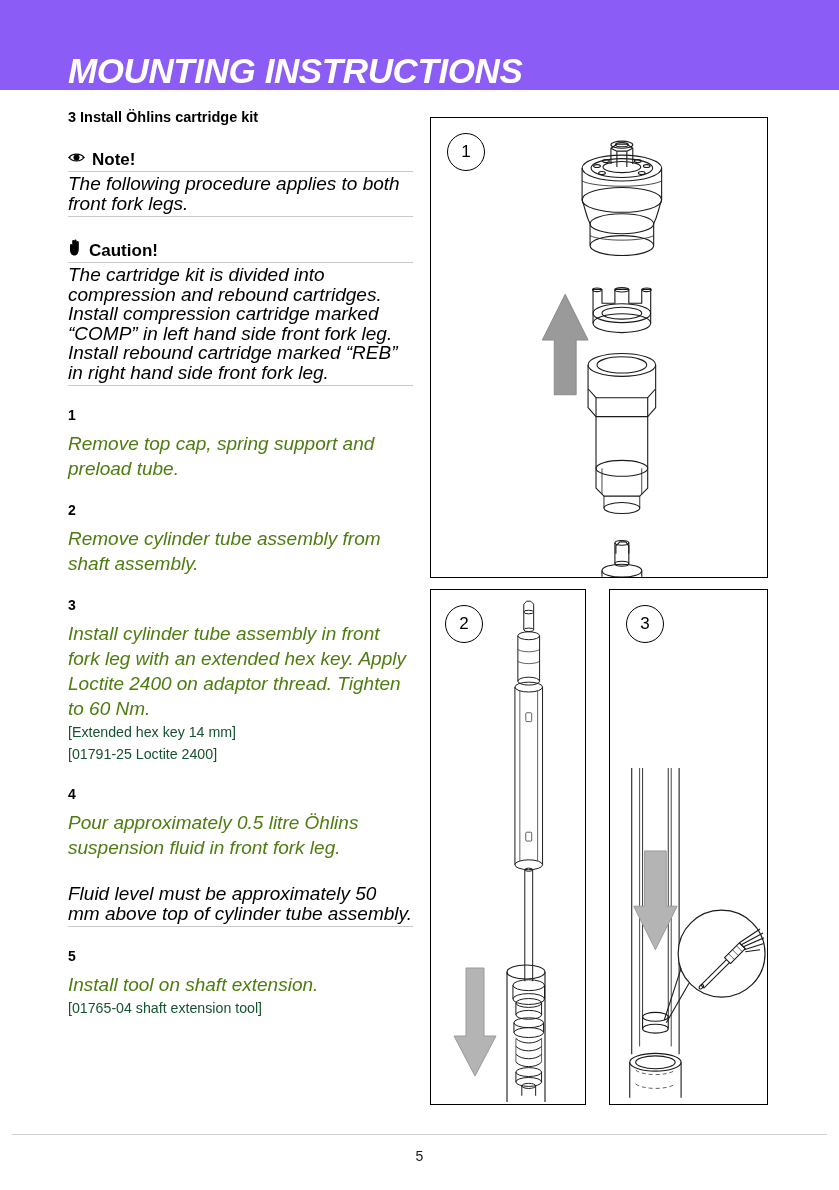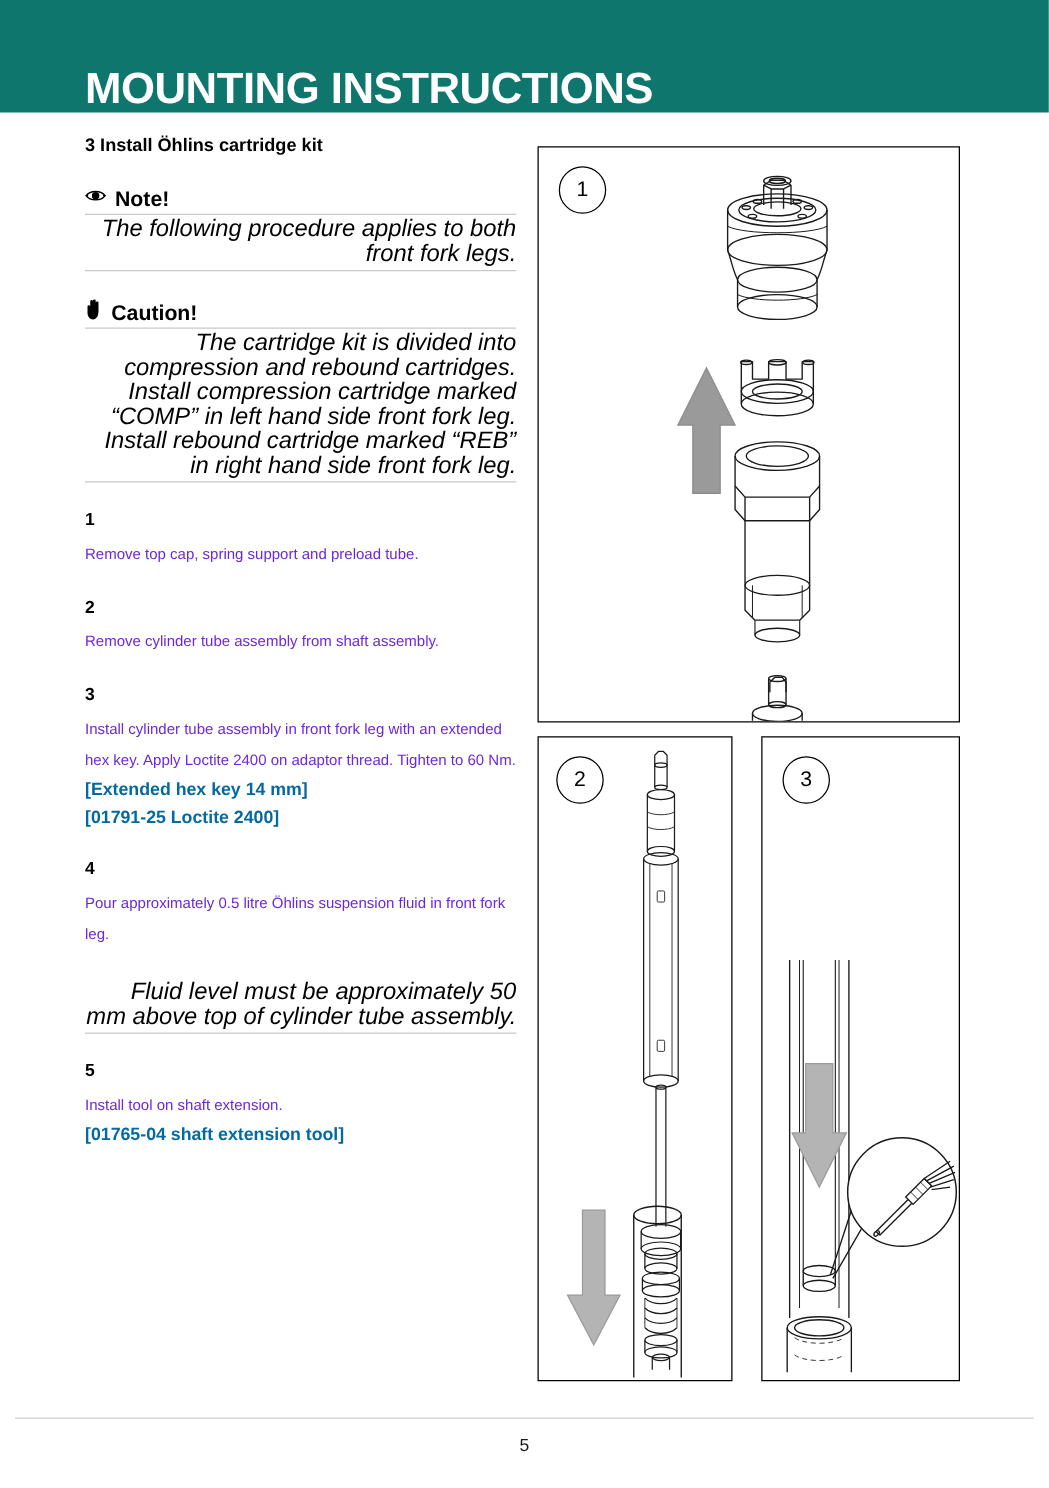--- a/index.html
+++ b/index.html
@@ -10,22 +10,23 @@
     font-family: "Liberation Sans", sans-serif;
     position: relative;
     overflow: hidden;
     -webkit-font-smoothing: antialiased;
   }
 
   
   .header-band {
     position: absolute; left: 0; top: 0;
     width: 839px; height: 90px;
-    background: #0f766e;
+    background: #8b5cf6;
     overflow: hidden;
+    font-style: italic;
   }
   .header-title {
     position: absolute;
     left: 68px; top: 51px;
     font-size: 35px;
     font-weight: bold;
     color: #ffffff;
     letter-spacing: -0.4px;
     white-space: nowrap;
     line-height: 40px;
@@ -40,21 +41,21 @@
 
   .section-title {
     font-size: 14.5px;
     font-weight: bold;
     color: #000;
     margin: 0 0 8px 0;
     line-height: 20px;
   }
 
   
-  .admon { margin-top: 22px; text-align: right; }
+  .admon { margin-top: 22px; }
   .admon-head {
     display: flex;
     align-items: flex-end;
     gap: 7px;
     border-bottom: 1px solid #c9c9c9;
     padding-bottom: 1px;
   }
   .admon-icon {
     font-size: 16px;
     line-height: 20px;
@@ -84,29 +85,30 @@
   
   .step { margin-top: 20px; }
   .step-num {
     font-size: 14px;
     font-weight: bold;
     line-height: 18px;
     color: #000;
     margin-bottom: 7px;
   }
   .step-body {
-    font-size: 12px;
+    font-size: 19px;
     line-height: 25px;
-    color: #6d28d9;
+    color: #4d7c0f;
+    font-style: italic;
   }
   .step-ref {
     font-size: 14.2px;
-    font-weight: bold;
+    font-weight: normal;
     line-height: 22px;
-    color: #0369a1;
+    color: #14532d;
   }
 
   
   .panel {
     position: absolute;
     border: 1.5px solid #000;
     background: #fff;
     overflow: hidden;
   }
   #panel-1 { left: 430px; top: 117px;  width: 338px; height: 461px; }

